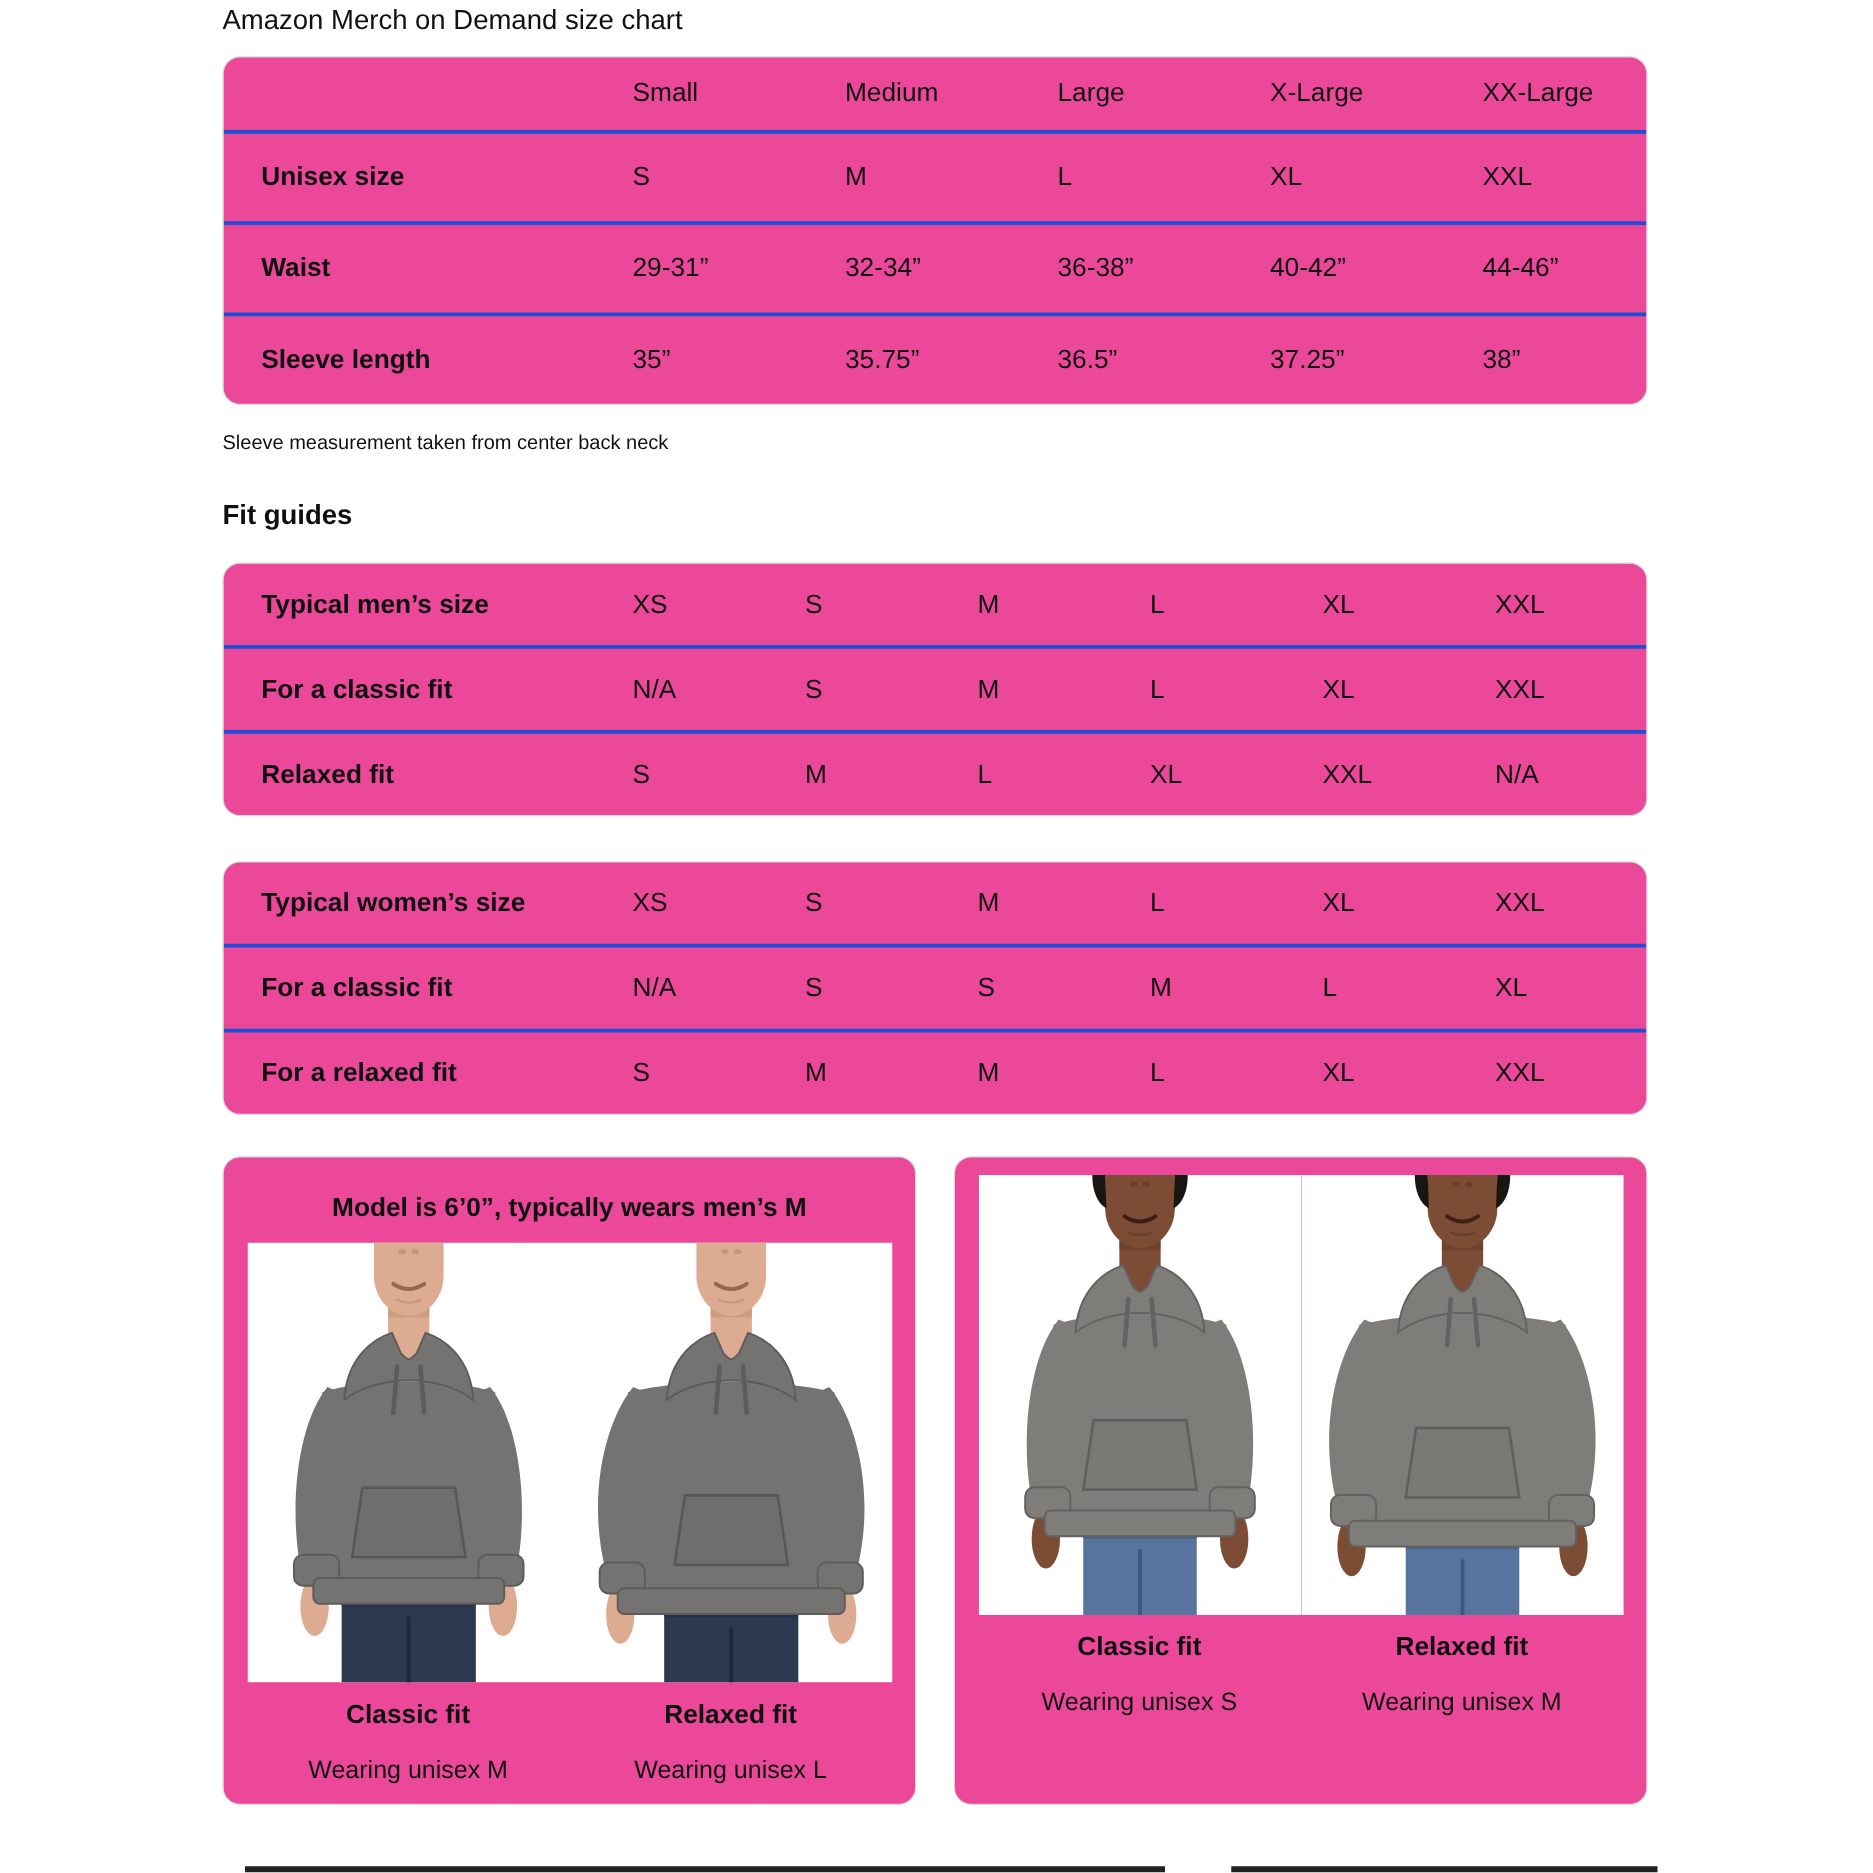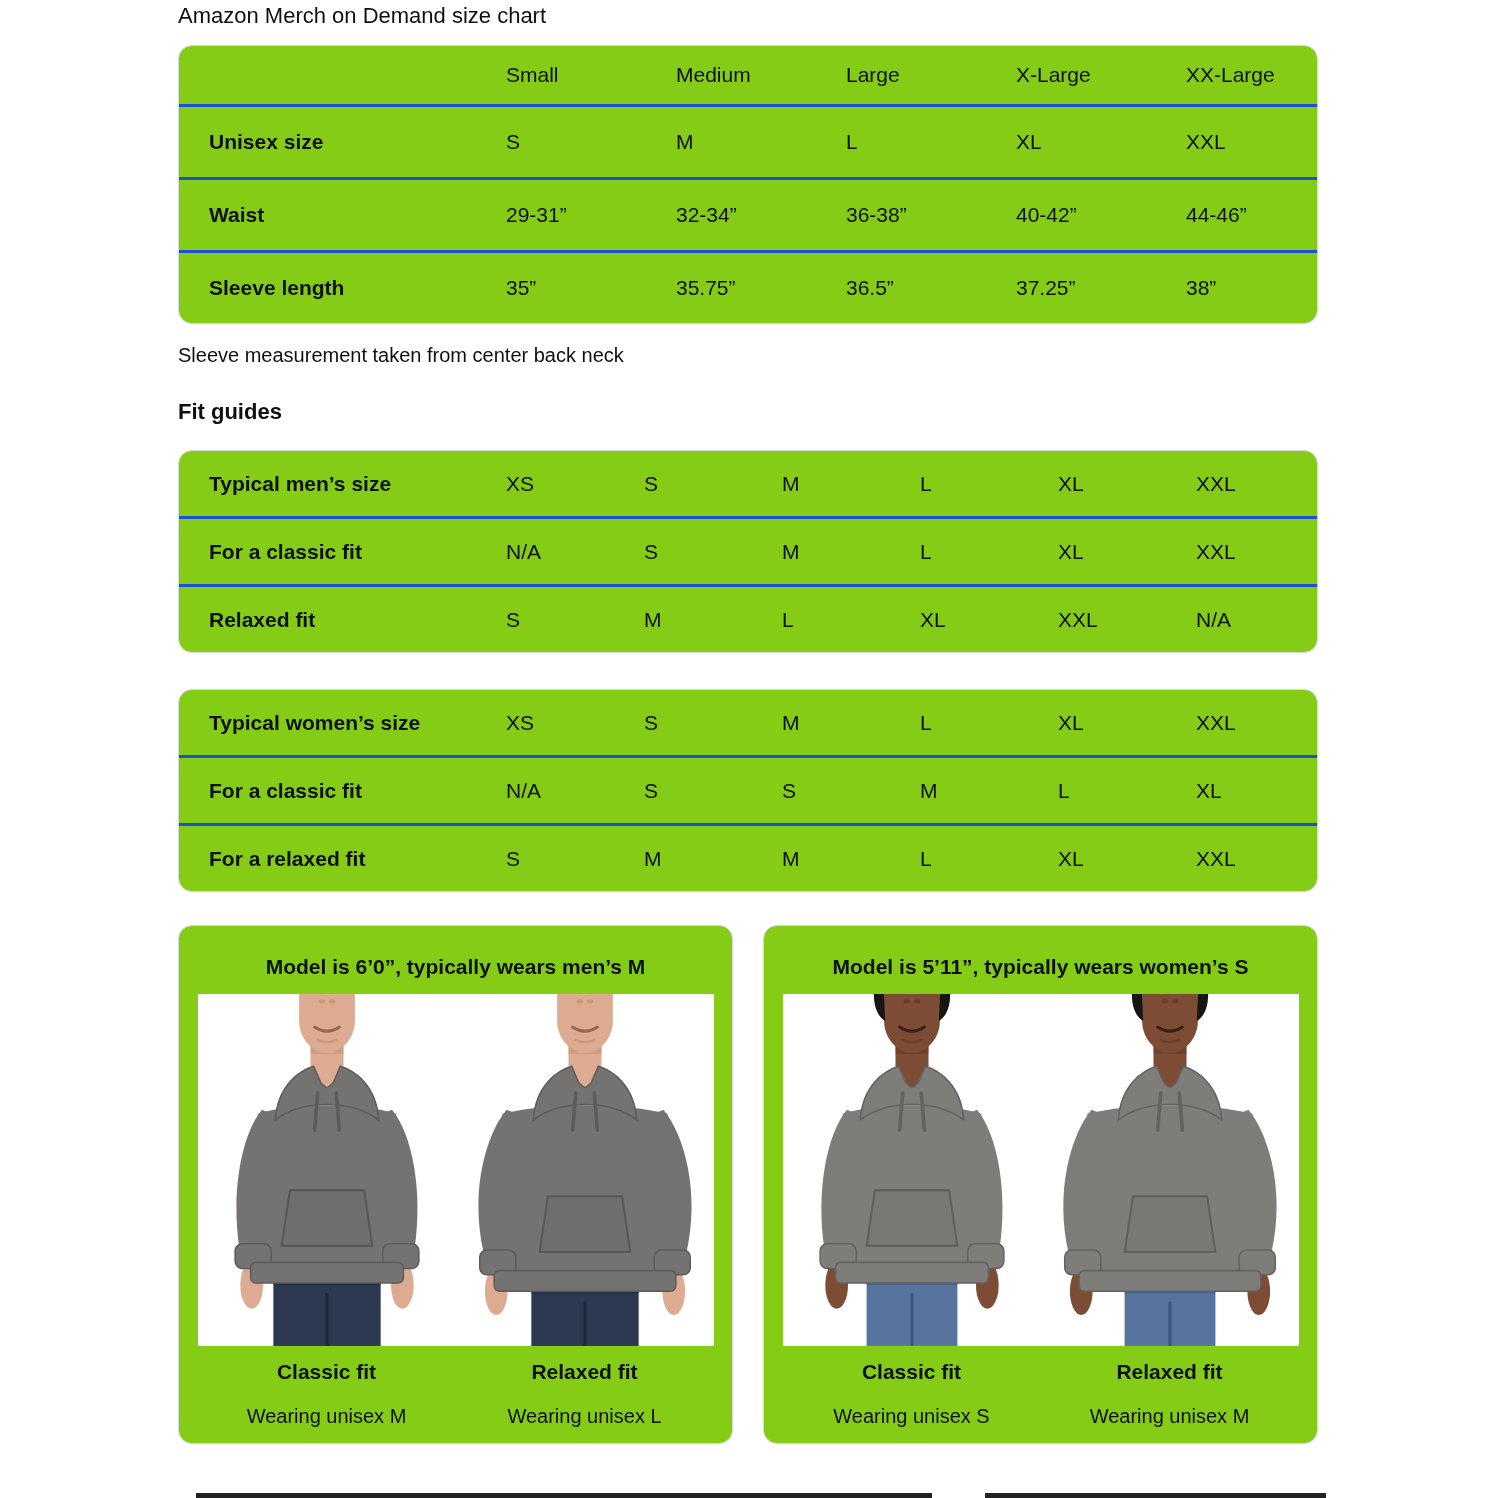--- a/index.html
+++ b/index.html
@@ -4,23 +4,23 @@
 <style>
   html,body{margin:0;padding:0;}
   body{
     width:1498px;height:1498px;background:#ffffff;position:relative;overflow:hidden;
     font-family:"Liberation Sans","DejaVu Sans",sans-serif;color:#0f1111;
     -webkit-font-smoothing:antialiased;
   }
   .page{position:absolute;left:178px;top:0;width:1140px;padding-top:3px;}
   .h1{font-size:22px;line-height:25px;font-weight:400;}
   .h2{font-size:22px;line-height:26px;font-weight:700;margin-top:32px;}
-  .note{font-size:20px;line-height:24px;font-weight:400;margin-top:19px;}
+  .note{font-size:16px;line-height:24px;font-weight:400;margin-top:19px;}
   .card{
-    background:#84cc16;border:1px solid #d5d9d9;border-radius:14px;
+    background:#ec4899;border:1px solid #d5d9d9;border-radius:14px;
     box-sizing:border-box;overflow:hidden;
   }
   .table-card{width:1140px;}
   .size-table{margin-top:17px;}
   .fit-table-0{margin-top:25px;}
   .fit-table-1{margin-top:36px;}
   .trow{display:grid;align-items:center;}
   .trow + .trow{border-top:3px solid #1d4ed8;}
   .size-grid{grid-template-columns:327px 170px 170px 170px 170px 1fr;}
   .fit-grid{grid-template-columns:327px 138px 138px 138px 138px 138px 1fr;}
@@ -231,21 +231,20 @@
     <path d="M116,96 L113,132" stroke="#5e5c5a" stroke-width="3.5" stroke-linecap="round"></path>
     <path d="M134,96 L137,132" stroke="#5e5c5a" stroke-width="3.5" stroke-linecap="round"></path>
   </svg>
             </div>
             <div class="fit-label">Relaxed fit</div>
             <div class="wearing">Wearing unisex L</div>
           </div>
         </div>
       </section>
       <section class="card model-card">
-        <div class="model-heading">Model is 5’11”, typically wears women’s S</div>
         <div class="figs">
           <div class="fig">
             <div>
   <svg width="258" height="352" viewBox="0 0 250 341" xmlns="http://www.w3.org/2000/svg">
     <rect x="0" y="0" width="250" height="341" fill="#ffffff"></rect>
 
     <rect x="109" y="38" width="32" height="52" fill="#7c4c34"></rect>
     <rect x="109" y="44" width="32" height="14" fill="#5f3726" opacity="0.45"></rect>
 
     <path d="M98,0 L152,0 L152,26 C152,44 138,57 125,57 C112,57 98,44 98,26 Z" fill="#7c4c34"></path>

